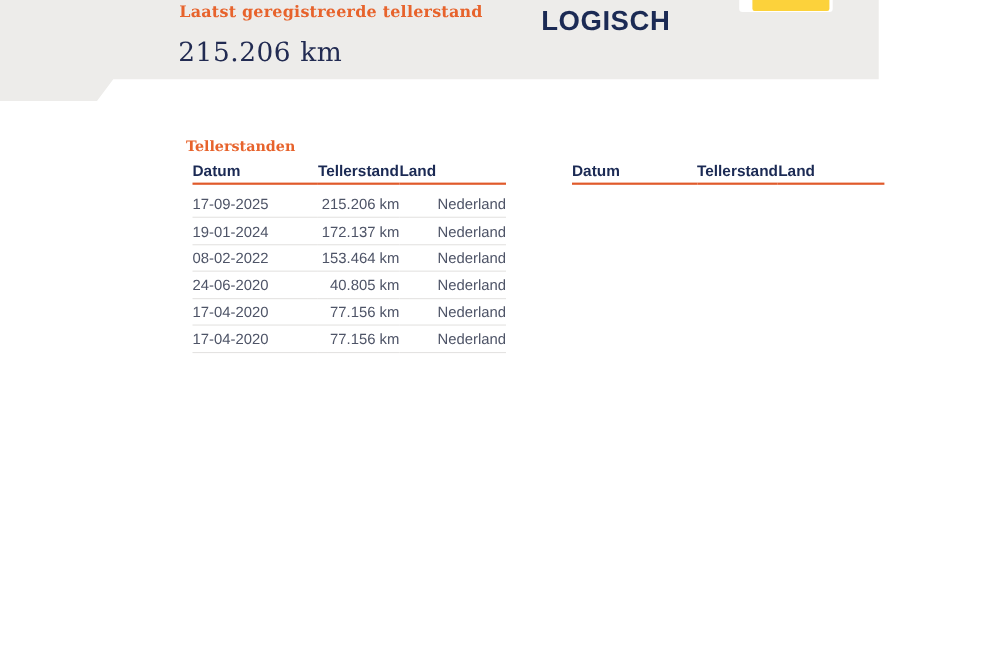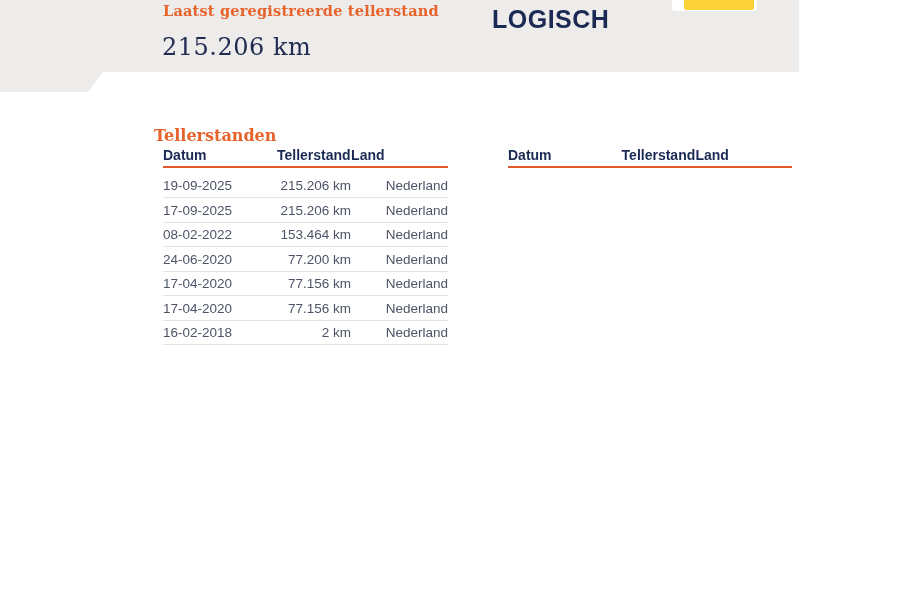--- a/index.html
+++ b/index.html
@@ -43,27 +43,27 @@
   }
   .badge-white{
     position:absolute;left:672px;top:-2px;width:85px;height:13px;
     background:#ffffff;border-radius:0 0 3px 3px;
   }
   .badge-yellow{
     position:absolute;left:12px;top:0;width:70px;height:12px;
     background:var(--badge-yellow,#FCD23B);border-radius:0 0 2px 2px;
   }
   .section-title{
-    position:absolute;left:154px;top:126px;
+    position:absolute;left:169px;top:126px;
     font-family:"DejaVu Serif","Liberation Serif",serif;
-    font-weight:bold;font-size:16px;color:var(--orange,#E7632C);text-align:center;
+    font-weight:bold;font-size:13px;color:var(--orange,#E7632C);text-align:center;
   }
   .tbl{
     position:absolute;top:147px;
-    border-collapse:collapse;table-layout:fixed;
+    border-collapse:collapse;table-layout:fixed;margin-left:12px;
   }
   .tbl-left{left:163px;width:285px;}
   .tbl-right{left:508px;width:284px;}
   .tbl th{
     font-size:14px;font-weight:bold;color:var(--navy,#1B2A54);
     padding:0 0 3px 0;border-bottom:2px solid var(--underline,#E05A2B);
   }
   .tbl th.c1{text-align:left;}
   .tbl th.c2,.tbl th.c3{text-align:left;}
   .tbl td{
@@ -102,52 +102,47 @@
     </colgroup>
   <thead>
     <tr>
       <th class="c1">Datum</th>
       <th class="c2">Tellerstand</th>
       <th class="c3">Land</th>
     </tr>
   </thead>
   <tbody>
     <tr>
-      <td class="c1">19-09-2025</td>
+      <td class="c1">17-09-2025</td>
       <td class="c2">215.206 km</td>
       <td class="c3">Nederland</td>
     </tr>
     <tr>
-      <td class="c1">17-09-2025</td>
-      <td class="c2">215.206 km</td>
+      <td class="c1">19-01-2024</td>
+      <td class="c2">172.137 km</td>
       <td class="c3">Nederland</td>
     </tr>
     <tr>
       <td class="c1">08-02-2022</td>
       <td class="c2">153.464 km</td>
       <td class="c3">Nederland</td>
     </tr>
     <tr>
       <td class="c1">24-06-2020</td>
-      <td class="c2">77.200 km</td>
+      <td class="c2">40.805 km</td>
       <td class="c3">Nederland</td>
     </tr>
     <tr>
       <td class="c1">17-04-2020</td>
       <td class="c2">77.156 km</td>
       <td class="c3">Nederland</td>
     </tr>
     <tr>
       <td class="c1">17-04-2020</td>
       <td class="c2">77.156 km</td>
-      <td class="c3">Nederland</td>
-    </tr>
-    <tr>
-      <td class="c1">16-02-2018</td>
-      <td class="c2">2 km</td>
       <td class="c3">Nederland</td>
     </tr>
   </tbody>
 </table>
 
 <table class="tbl tbl-right">
   <colgroup>
       <col style="width:40%">
       <col style="width:26%">
       <col style="width:34%">

